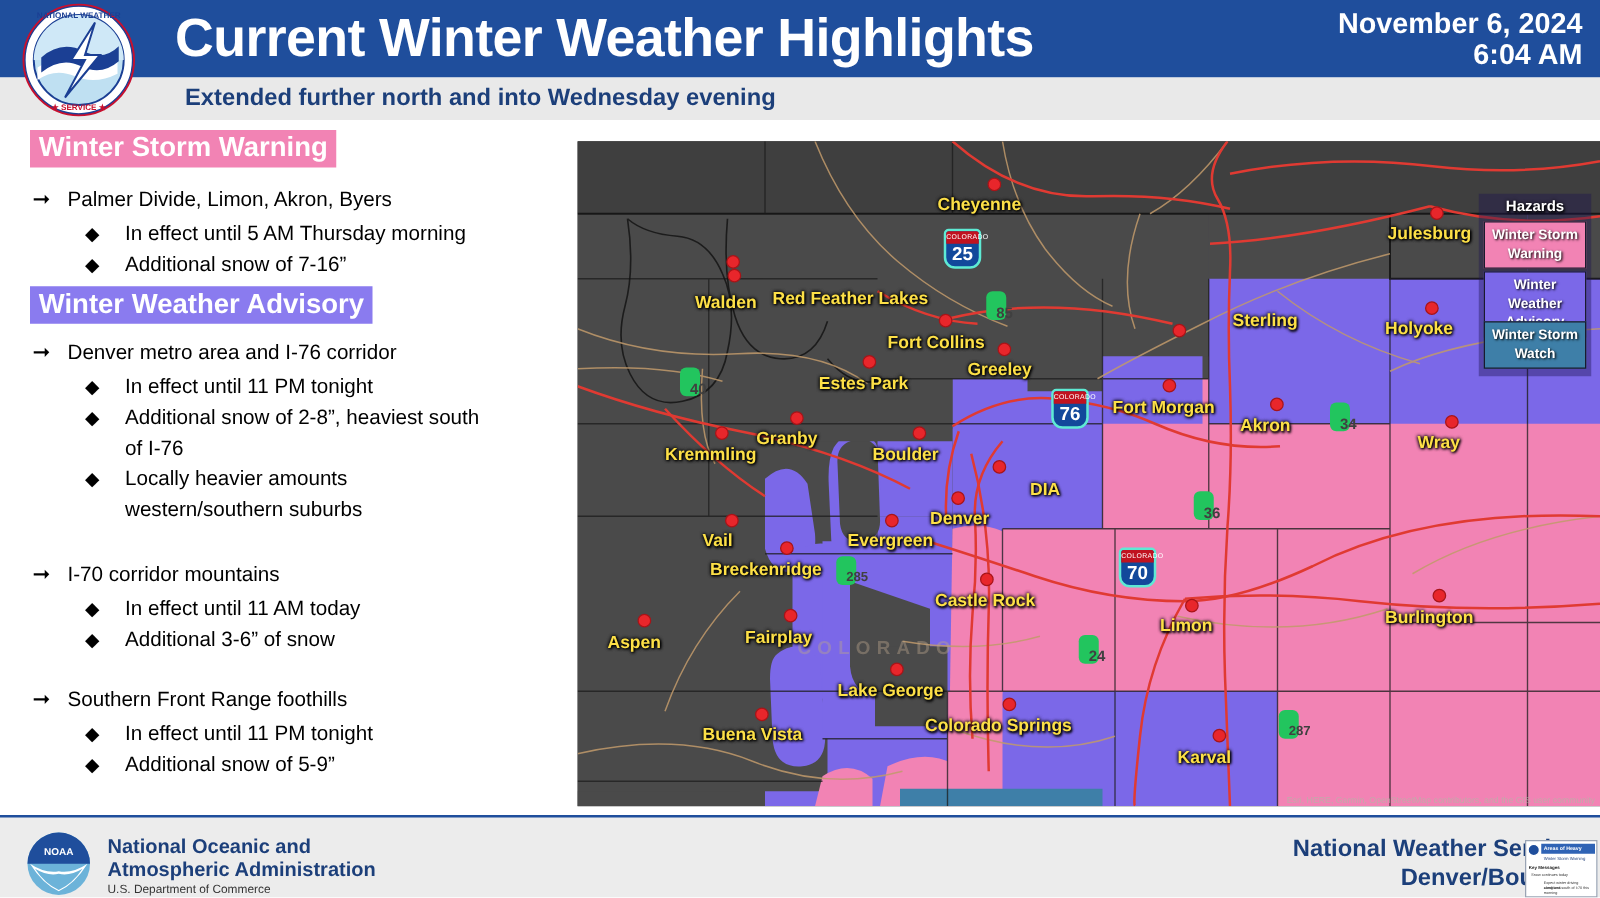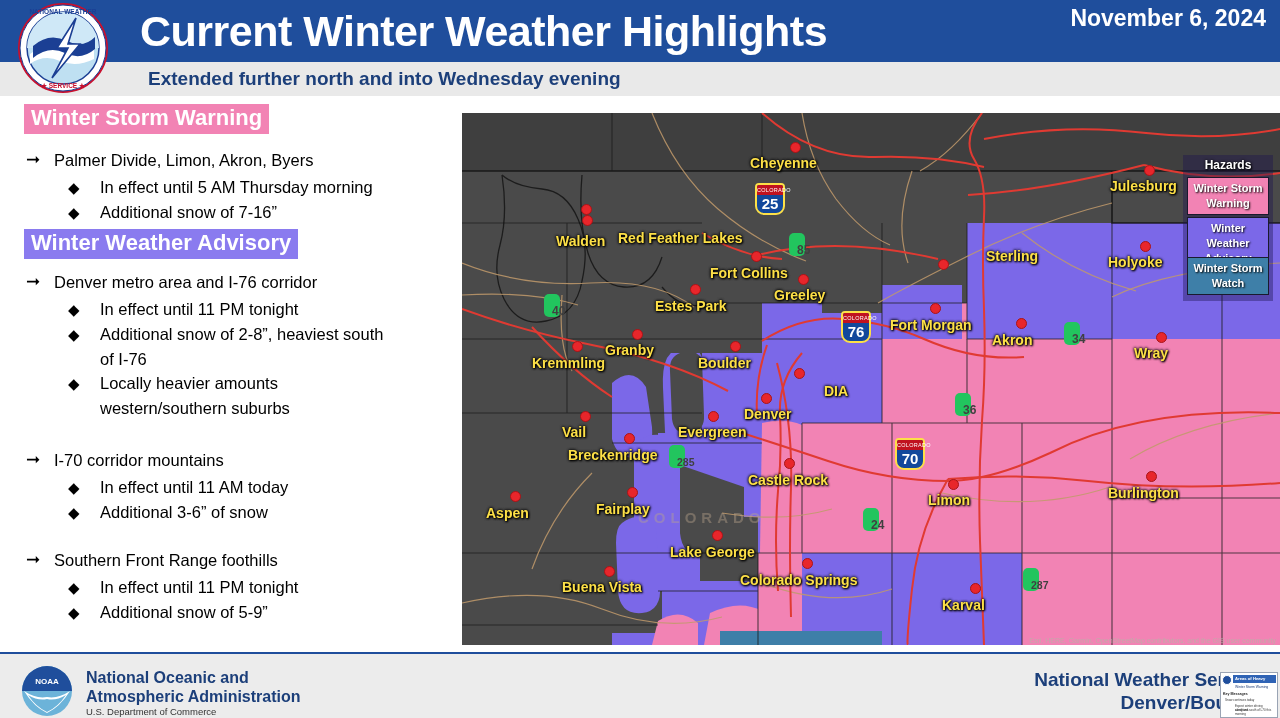--- a/index.html
+++ b/index.html
@@ -49,21 +49,21 @@
     white-space:nowrap; text-shadow:0 0 3px #000,0 0 3px #000,1px 1px 2px #000; }
   .mdot { position:absolute; width:11px; height:11px; border-radius:50%;
     background:#e8262b; border:1px solid #a81418; }
 
   
   .shield { position:absolute; width:16px; height:23px; background:#ffffff;
     border:8px solid #22c55e; border-radius:5px; color:#404040; font-size:12px;
     font-weight:bold; text-align:center; line-height:19px; }
   .shield.sm { font-size:10.5px; }
   .ishield { position:absolute; width:30px; height:32px;
-    background:#12489b; border:2px solid #fde047; border-radius:4px 4px 9px 9px;
+    background:#12489b; border:2px solid #5eead4; border-radius:4px 4px 9px 9px;
     color:#fff; text-align:center; }
   .ishield .top { display:block; height:10px; background:#c0121f; font-size:5.5px;
     line-height:10px; letter-spacing:.3px; border-radius:2px 2px 0 0; }
   .ishield .num { display:block; font-size:15px; font-weight:bold; line-height:18px; }
   .attrib { position:absolute; right:4px; bottom:1px; color:#b9b1a8;
     font-size:7px; white-space:nowrap; opacity:.85; }
 
   
   .legend { position:absolute; left:721px; top:42px; width:90px; height:146px;
     background:rgba(30,20,80,0.40); }
@@ -103,20 +103,21 @@
 </style>
 </head>
 <body>
 
 <div class="page">
 
   <div class="header">
     <div class="hdr-title">Current Winter Weather Highlights</div>
     <div class="hdr-date">
       <div>November 6, 2024</div>
+      <div>6:04 AM</div>
     </div>
   </div>
 
   <div class="subbar">
     <div class="subbar-text">Extended further north and into Wednesday evening</div>
   </div>
 
   <svg class="nws-seal" viewBox="0 0 110 92">
     <circle cx="55" cy="46" r="44" fill="#ffffff" stroke="#c8102e" stroke-width="2"></circle>
     <circle cx="55" cy="46" r="36" fill="#bfe0f2" stroke="#1b3f94" stroke-width="1.5"></circle>

